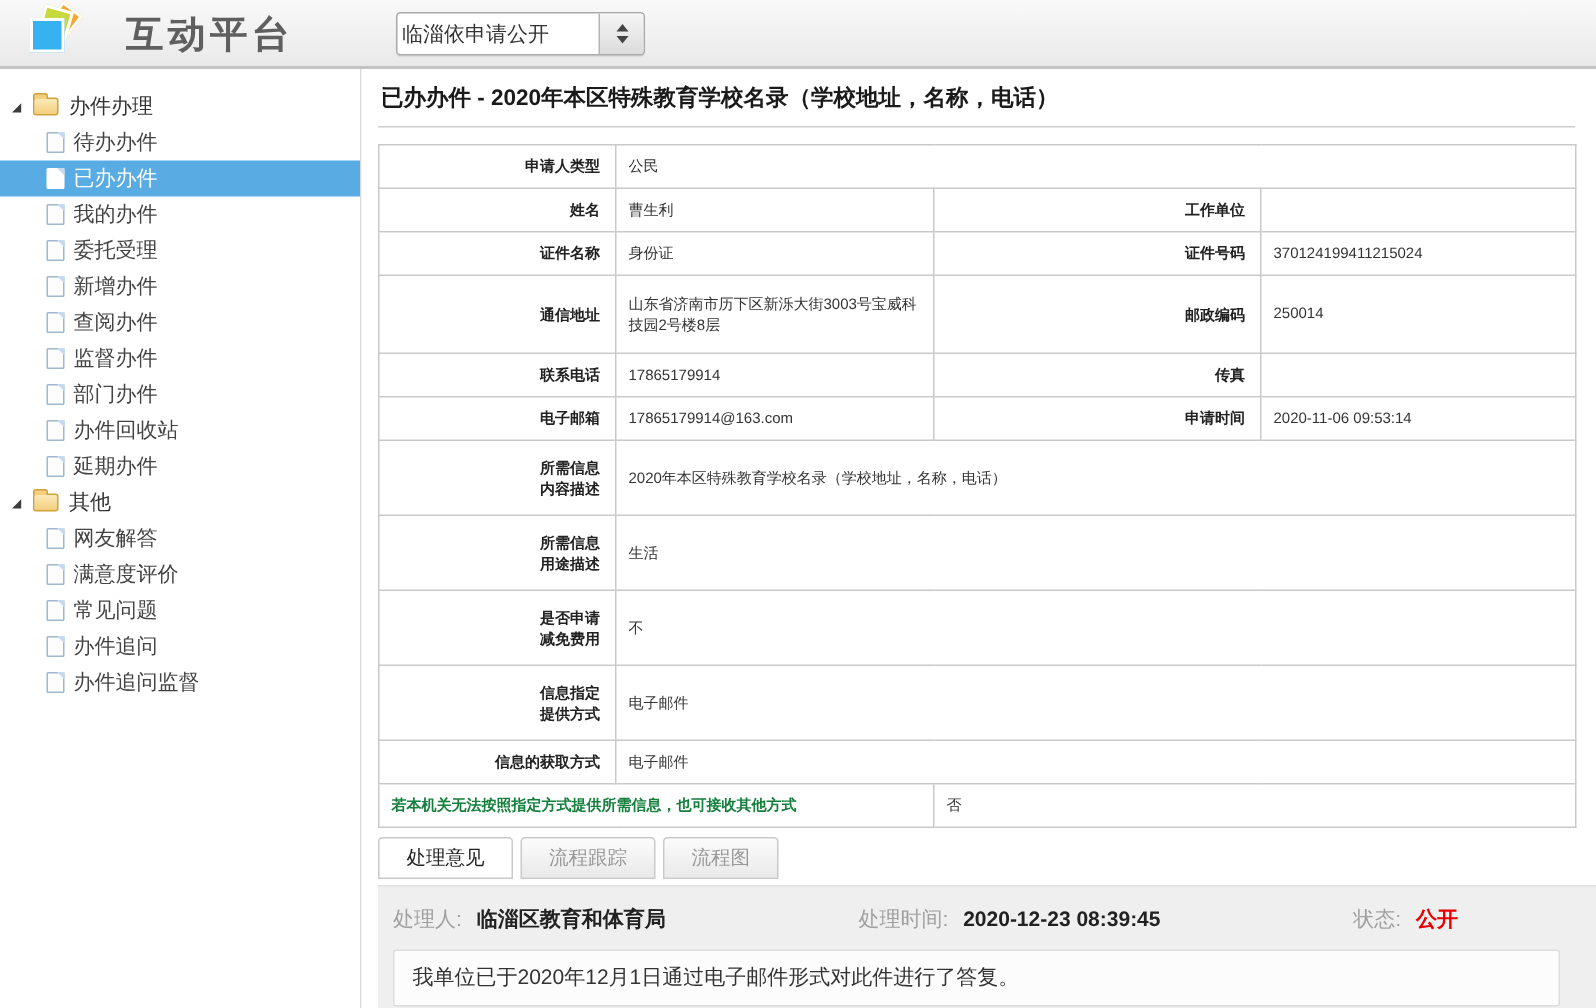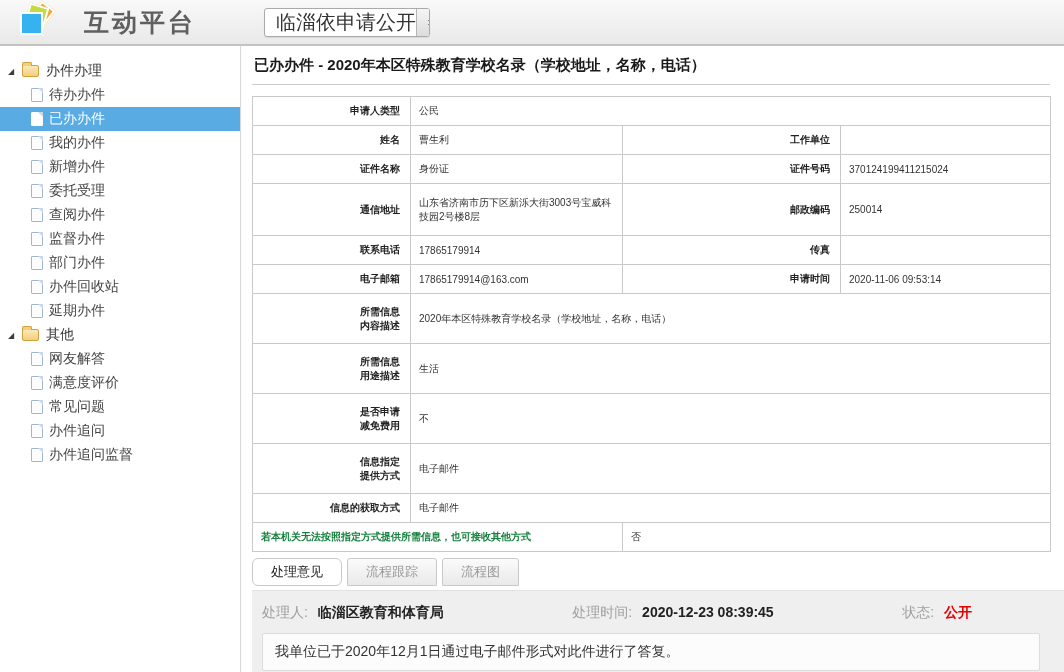--- a/index.html
+++ b/index.html
@@ -11,21 +11,21 @@
   .header { height:46px; flex:0 0 46px; display:flex; align-items:center;
     background:linear-gradient(#f9f9f9,#e9e9e9); border-bottom:2px solid #c3c3c3;gap:10px; }
   .logo { position:relative; width:46px; height:40px; margin-left:16px; flex:0 0 46px; }
   .logo i { position:absolute; display:block; border:2px solid #fff; }
   .logo .sq-back   { width:17px; height:17px; left:19px; top:2px;  background:#f6a733; transform:rotate(38deg); }
   .logo .sq-mid    { width:20px; height:20px; left:11px; top:3px;  background:#c6d93d; transform:rotate(16deg); }
   .logo .sq-front  { width:23px; height:23px; left:4px;  top:10px; background:#35b2ef; }
   .app-title { font-size:25px; font-weight:bold; color:#5f5f5f; letter-spacing:3px; margin-left:12px; }
   .combo { display:flex; width:166px; height:29px; margin-left:58px; border:1px solid #aaa;
     border-radius:3px; background:#fff; overflow:hidden; box-shadow:0 1px 1px rgba(0,0,0,.08); }
-  .combo-text { flex:1; font-size:20px; line-height:27px; padding-left:11px; white-space:nowrap; }
+  .combo-text { flex:1; font-size:14px; line-height:27px; padding-left:3px; white-space:nowrap; }
   .combo-btn { flex:0 0 30px; display:flex; flex-direction:column; align-items:center; justify-content:center;
     gap:3px; background:linear-gradient(#f5f5f5,#dcdcdc); border-left:1px solid #b5b5b5; cursor:pointer; }
   .combo-btn .up   { width:0; height:0; border-left:4px solid transparent; border-right:4px solid transparent; border-bottom:5px solid #444; }
   .combo-btn .down { width:0; height:0; border-left:4px solid transparent; border-right:4px solid transparent; border-top:5px solid #444; }
 
   
   .body { flex:1; display:flex; min-height:0; }
 
   
   .sidebar { width:241px; flex:0 0 241px; border-right:1px solid #d8d8d8; background:#fff; padding-top:13px; }
@@ -52,21 +52,21 @@
   .detail-table td { border:1px solid #c9c9c9; font-size:10px; vertical-align:middle; padding:4px 8px; }
   .detail-table td.lbl { font-weight:bold; text-align:right; padding-right:10px; white-space:pre-line; color:#222; }
   .detail-table td.lbl-left { font-weight:bold; text-align:left; padding-left:8px; color:#15803d; }
   .detail-table td.val { text-align:left; color:#333; }
   .r-s { height:29px; } .r-m { height:50px; } .r-a { height:52px; }
 
   
   .tabbar { display:flex; gap:5px; margin-top:6px; width:798px; }
   .tab { height:28px; line-height:26px; padding:0 18px; font-size:13px; color:#999; cursor:pointer;
     background:linear-gradient(#fbfbfb,#e9e9e9); border:1px solid #c9c9c9; border-radius:3px 3px 0 0; }
-  .tab.active { background:#fff; color:#222;border-radius:6px; }
+  .tab.active { background:#fff; color:#222; }
 
   
   .panel { flex:1; margin-top:4px; margin-right:0; background:#efefef; border-top:1px solid #e2e2e2;
     padding:10px 12px 0 10px; }
   .meta-row { display:flex; justify-content:space-between; padding-right:80px; align-items:center;
     height:24px; font-size:14px; }
   .meta-label { color:#a0a0a0; margin-right:6px; }
   .meta-value { font-weight:bold; color:#222; }
   .meta-status { color:#e60000;margin-top:14px; }
   .reply-box { margin-top:8px; background:#fcfcfc; border:1px solid #ddd; border-radius:2px;
@@ -108,25 +108,25 @@
       <div class="tree-item selected">
         <span class="doc"></span>
         <span>已办办件</span>
       </div>
       <div class="tree-item">
         <span class="doc"></span>
         <span>我的办件</span>
       </div>
       <div class="tree-item">
         <span class="doc"></span>
+        <span>委托受理</span>
+      </div>
+      <div class="tree-item">
+        <span class="doc"></span>
         <span>新增办件</span>
-      </div>
-      <div class="tree-item">
-        <span class="doc"></span>
-        <span>委托受理</span>
       </div>
       <div class="tree-item">
         <span class="doc"></span>
         <span>查阅办件</span>
       </div>
       <div class="tree-item">
         <span class="doc"></span>
         <span>监督办件</span>
       </div>
       <div class="tree-item">

